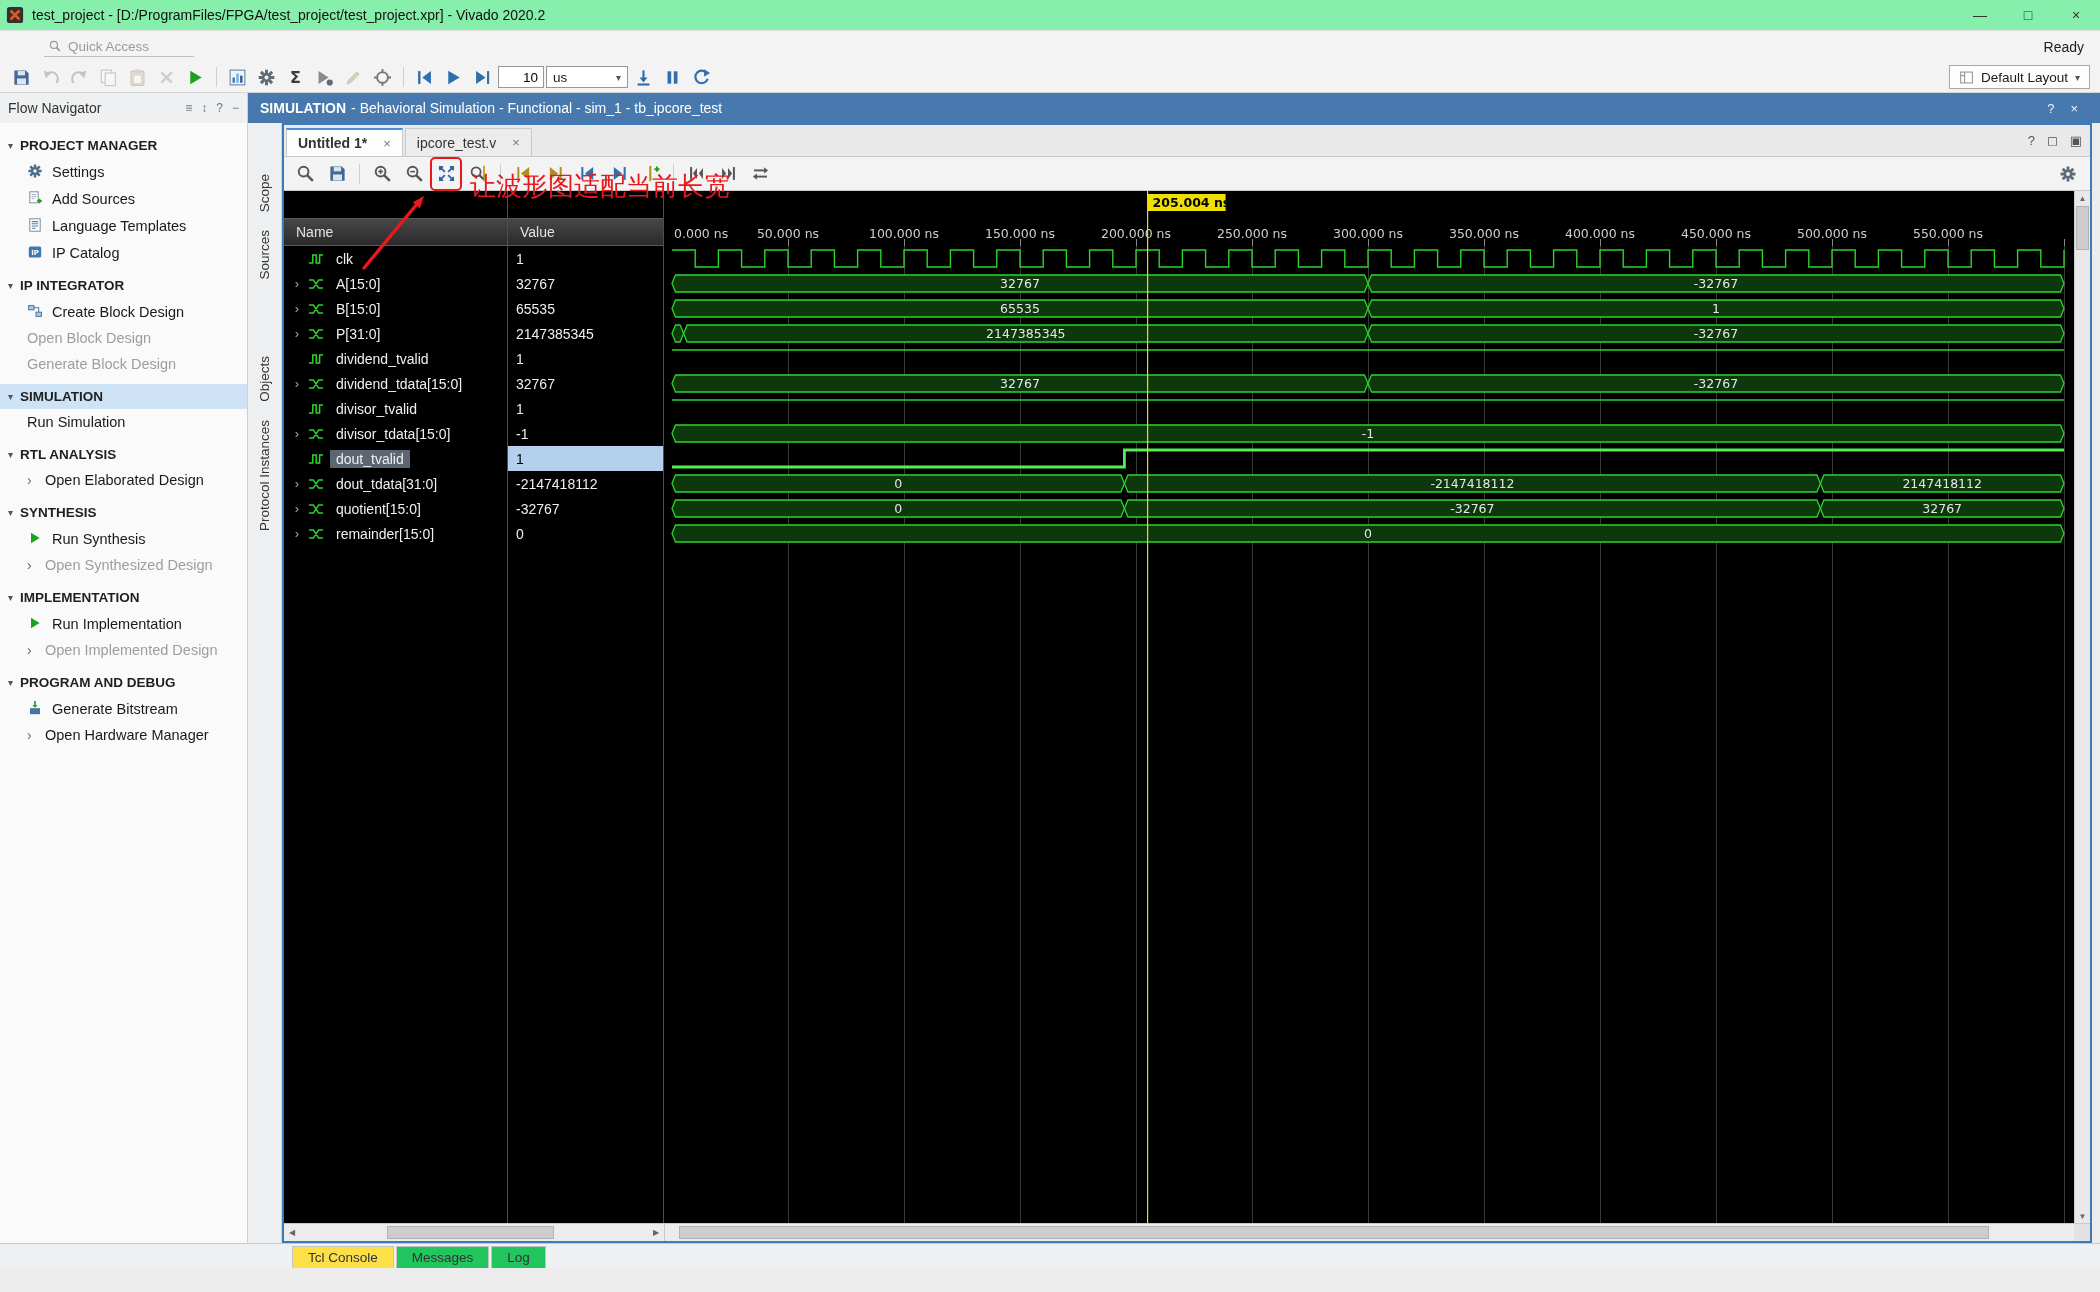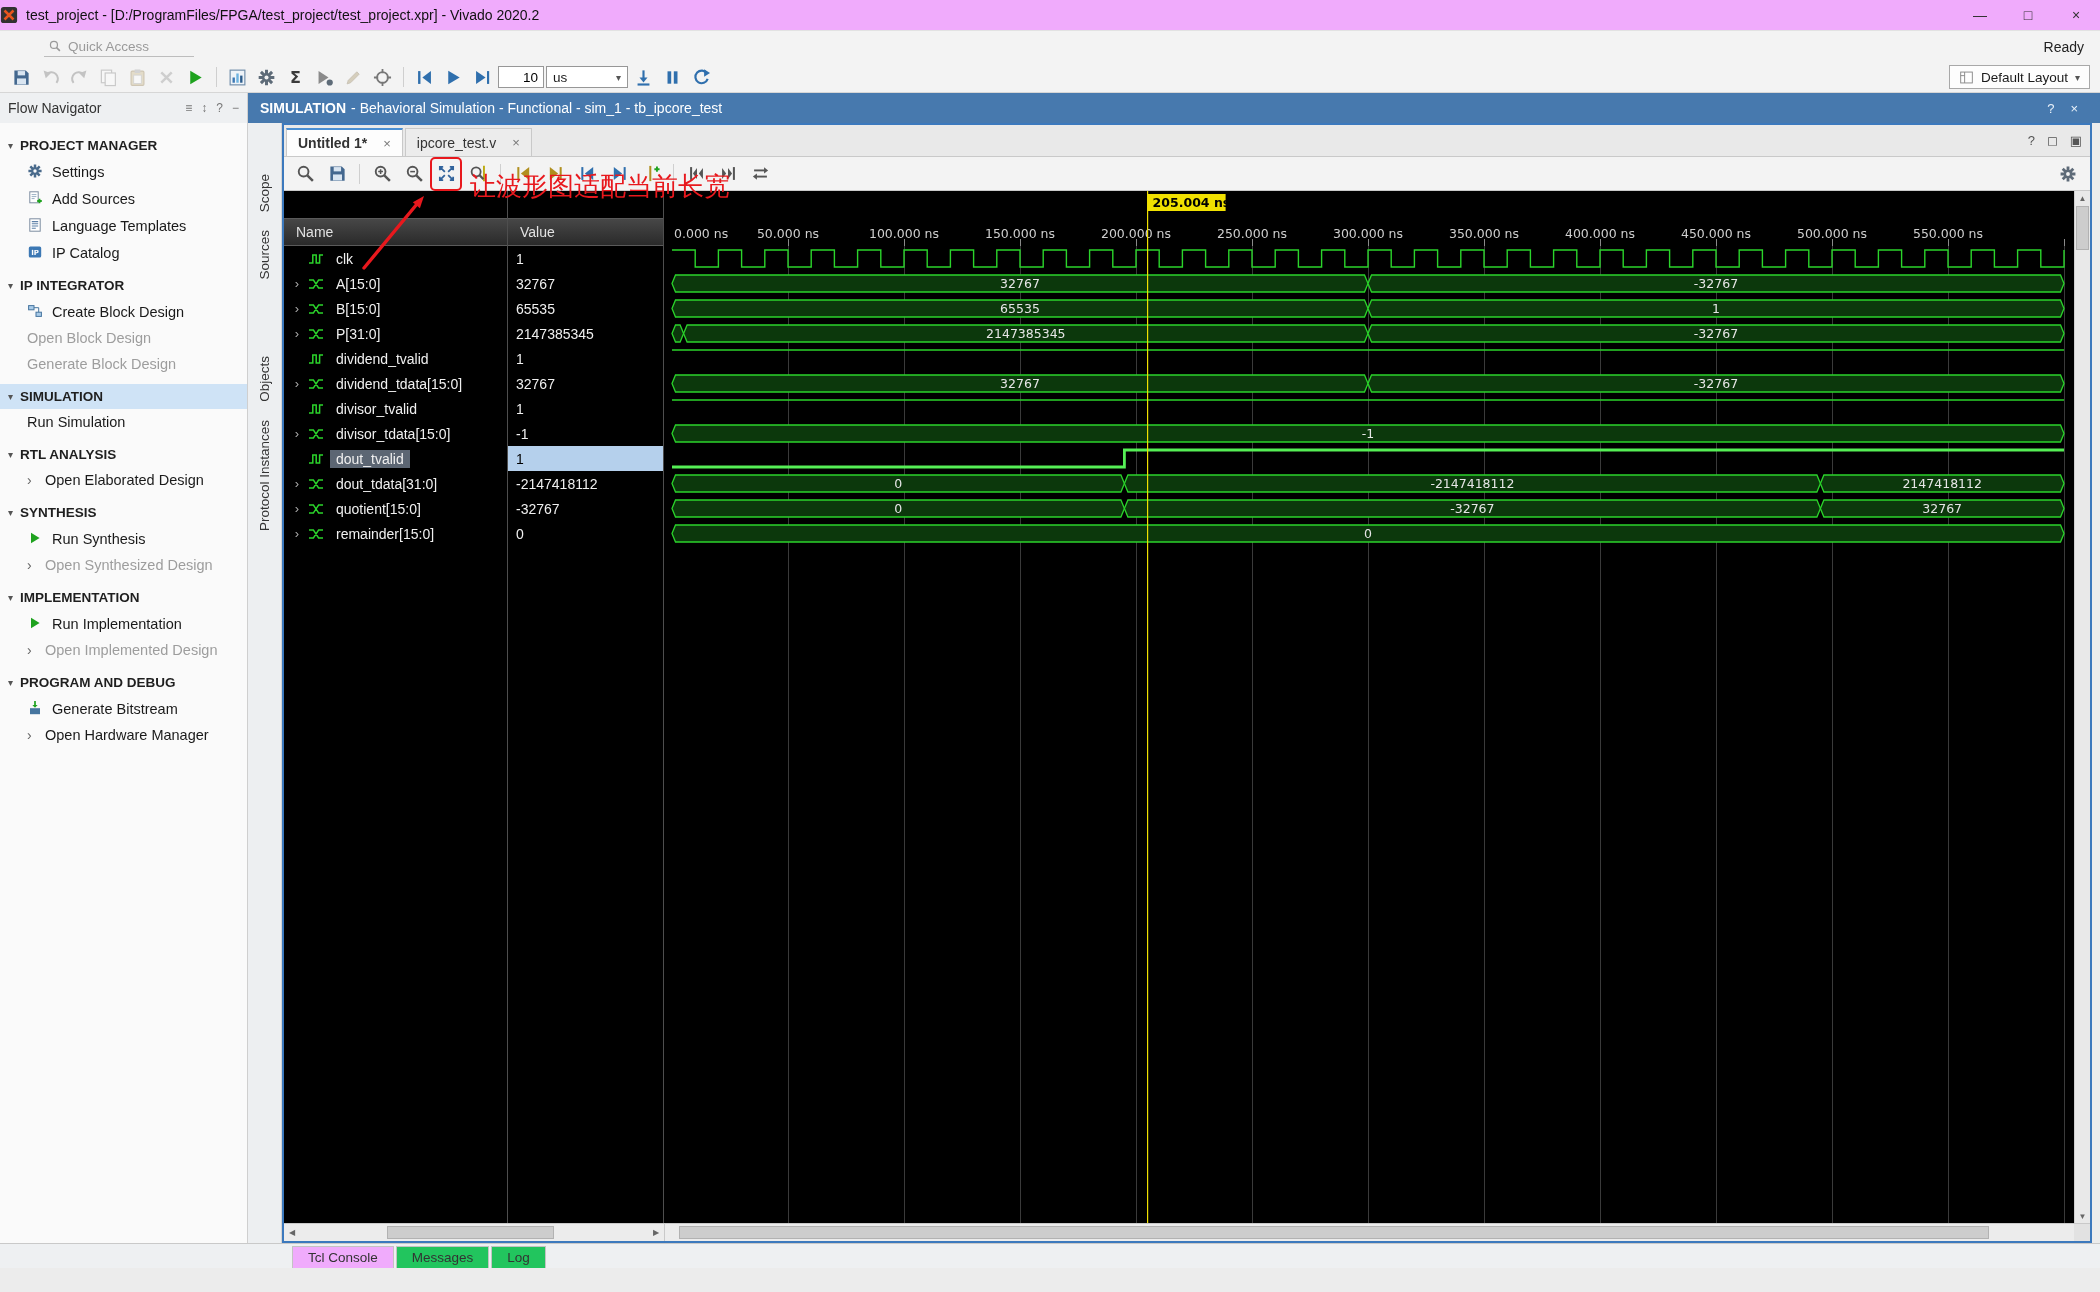--- a/index.html
+++ b/index.html
@@ -1,20 +1,20 @@
 <!DOCTYPE html>
 <html><head>
 <meta charset="utf-8">
 <style>
   *{box-sizing:border-box;margin:0;padding:0;}
   html,body{background:#777;}
   .window{position:relative;width:2100px;height:1292px;background:#ececec;overflow:hidden;
     font-family:"Liberation Sans","DejaVu Sans",sans-serif;font-size:15px;color:#1a1a1a;}
   
-  .titlebar{height:31px;display:flex;align-items:center;background:#f0abfc;border-bottom:1px solid #e2e2e2;padding-left:0;gap:8px;}
+  .titlebar{height:31px;display:flex;align-items:center;background:#86efac;border-bottom:1px solid #e2e2e2;padding-left:6px;gap:8px;}
   .titlebar .title{font-size:14px;color:#111;}
   .win-controls{margin-left:auto;display:flex;height:100%;}
   .win-btn{width:48px;display:flex;align-items:center;justify-content:center;font-size:14px;color:#333;}
   
   .menubar{height:31px;display:flex;align-items:center;background:#f3f3f3;padding-left:6px;}
   .menu-item{padding:4px 11px;font-size:14.5px;color:#1a1a1a;}
   .quick-access{margin-left:38px;width:150px;display:flex;gap:6px;align-items:center;border-bottom:1px solid #bdbdbd;color:#9a9a9a;font-size:13.5px;padding:2px 4px;}
   .ready{margin-left:auto;margin-right:16px;font-size:14px;color:#222;}
   
   .toolbar{height:31px;display:flex;align-items:center;background:#f3f3f3;border-bottom:1px solid #d6d6d6;padding-left:8px;gap:2px;}
@@ -84,21 +84,21 @@
   .hs{display:flex;align-items:center;}
   .hs.left{width:381px;border-right:1px solid #c9c9c9;}
   .hs.right{flex:1;}
   .hs-arrow{width:16px;text-align:center;font-size:8px;color:#666;}
   .hs-track{flex:1;height:100%;position:relative;background:#ececec;}
   .hs-thumb{position:absolute;top:2px;bottom:2px;background:#cdcdcd;border:1px solid #b2b2b2;}
   .hs-corner{width:16px;background:#e2e2e2;}
   
   .bottomtabs{position:absolute;left:0;right:0;bottom:24px;height:25px;background:#eef0f2;border-top:1px solid #c9c9c9;display:flex;align-items:flex-end;padding-left:292px;gap:2px;}
   .btab{height:22px;padding:0 15px;display:flex;align-items:center;font-size:13.5px;border:1px solid #c3c3c3;border-bottom:none;background:#22c55e;color:#333;}
-  .btab.active{background:#f0abfc;}
+  .btab.active{background:#fde047;}
   .statusbar{position:absolute;left:0;right:0;bottom:0;height:24px;background:#f0f0f0;border-top:1px solid #cccccc;display:flex;align-items:center;justify-content:flex-end;font-size:13.5px;color:#222;}
   .simtime{border-left:1px solid #c9c9c9;height:100%;display:flex;align-items:center;padding:0 14px 0 12px;}
   
   .ann-text{position:absolute;left:470px;top:169px;font-size:26px;white-space:nowrap;z-index:60;font-family:"DejaVu Sans","Liberation Sans",sans-serif;}
   .ann-arrow{position:absolute;left:338px;top:188px;z-index:60;pointer-events:none;}
   svg text{font-family:"DejaVu Sans","Liberation Sans",sans-serif;}
 </style>
 </head>
 <body>
 

